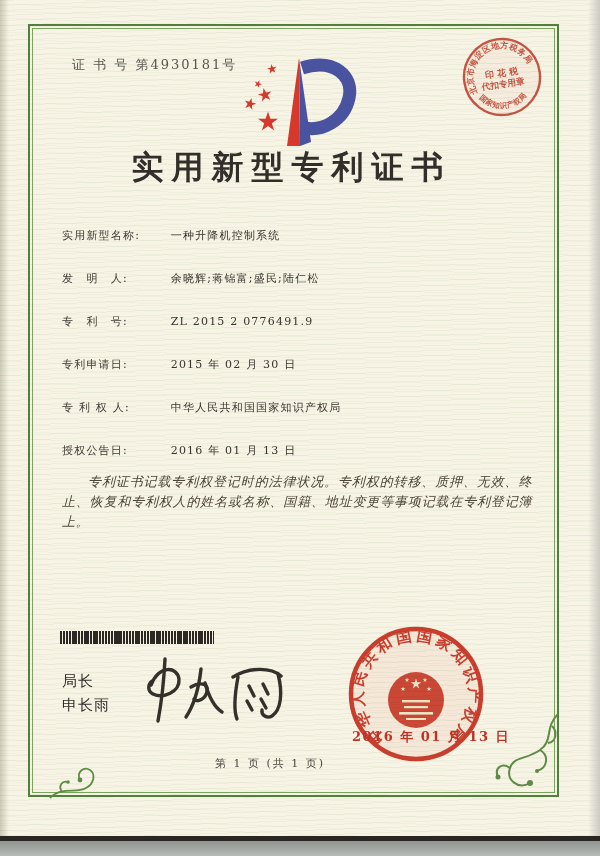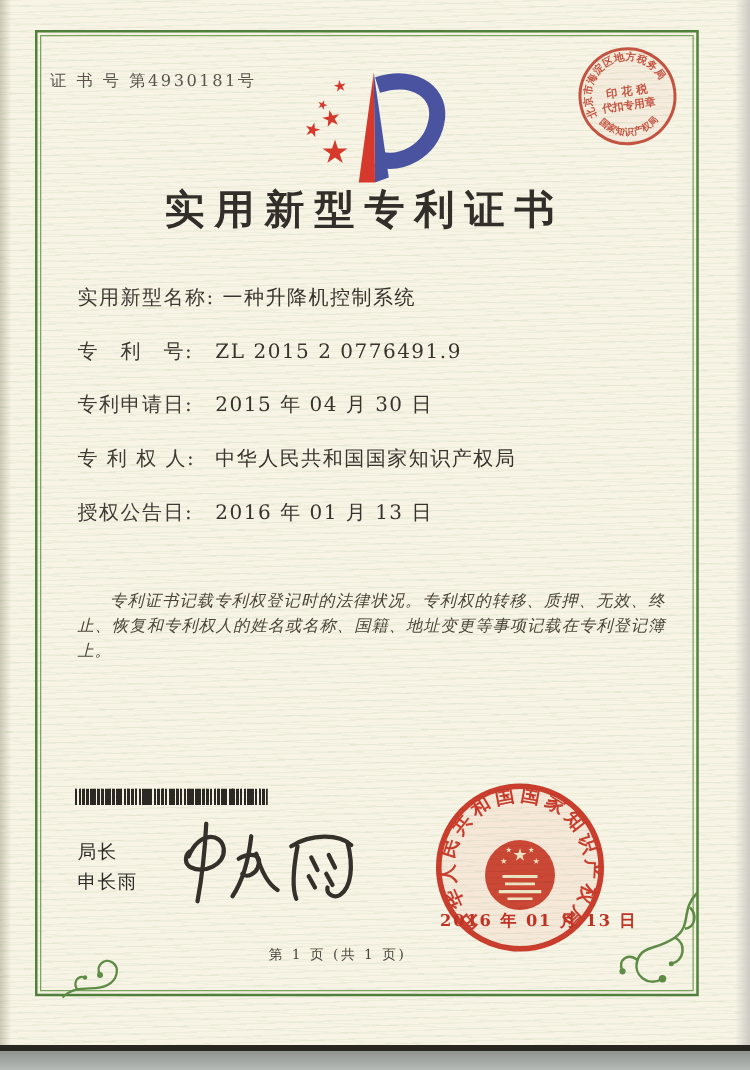--- a/index.html
+++ b/index.html
@@ -23,31 +23,31 @@
   .edge-bottom-dark{position:absolute;left:0;right:0;top:836px;height:5px;background:#2a2620;}
   .edge-bottom-gray{position:absolute;left:0;right:0;top:841px;bottom:0;
     background:linear-gradient(#90948f,#b6bab7);}
 
   
   .frame{position:absolute;left:28px;top:24px;width:527px;height:769px;
     border:2px solid #50803c;}
   .frame::after{content:"";position:absolute;inset:2px;border:1px solid #7aa35e;}
 
   
-  .cert-no{position:absolute;left:40px;top:56px;font-size:13px;letter-spacing:2px;
+  .cert-no{position:absolute;left:72px;top:56px;font-size:13px;letter-spacing:2px;
     color:#5a554c;}
   .logo{position:absolute;left:236px;top:54px;}
   .tax-stamp{position:absolute;left:460px;top:35px;transform:rotate(-8deg);
     opacity:.9;mix-blend-mode:multiply;}
   .title{position:absolute;left:28px;top:146px;width:527px;margin:0;text-align:center;
     font-size:32px;font-weight:700;letter-spacing:8px;color:#322f2a;}
 
   
   .fields{position:absolute;left:62px;top:228px;width:470px;}
-  .field-row{height:22px;margin-bottom:21px;font-size:16px;letter-spacing:1.2px;
+  .field-row{height:22px;margin-bottom:21px;font-size:11px;letter-spacing:1.2px;
     color:#3f3a33;white-space:nowrap;}
   .flabel{display:inline-block;min-width:104px;}
   .fvalue{color:#38332c;}
 
   
   .body-text{position:absolute;left:62px;top:472px;width:470px;
     font-size:13px;line-height:20px;color:#4c4537;font-style:italic;}
   .body-text p{margin:0;text-indent:2em;text-align:justify;letter-spacing:0.5px;}
 
   
@@ -118,26 +118,30 @@
     </svg>
 
     <h1 class="title">实用新型专利证书</h1>
 
     <div class="fields">
       <div class="field-row">
         <span class="flabel">实用新型名称:</span>
         <span class="fvalue">一种升降机控制系统</span>
       </div>
       <div class="field-row">
+        <span class="flabel">发　明　人:</span>
+        <span class="fvalue">余晓辉;蒋锦富;盛民;陆仁松</span>
+      </div>
+      <div class="field-row">
         <span class="flabel">专　利　号:</span>
         <span class="fvalue">ZL 2015 2 0776491.9</span>
       </div>
       <div class="field-row">
         <span class="flabel">专利申请日:</span>
-        <span class="fvalue">2015 年 04 月 30 日</span>
+        <span class="fvalue">2015 年 02 月 30 日</span>
       </div>
       <div class="field-row">
         <span class="flabel">专 利 权 人:</span>
         <span class="fvalue">中华人民共和国国家知识产权局</span>
       </div>
       <div class="field-row">
         <span class="flabel">授权公告日:</span>
         <span class="fvalue">2016 年 01 月 13 日</span>
       </div>
     </div>

